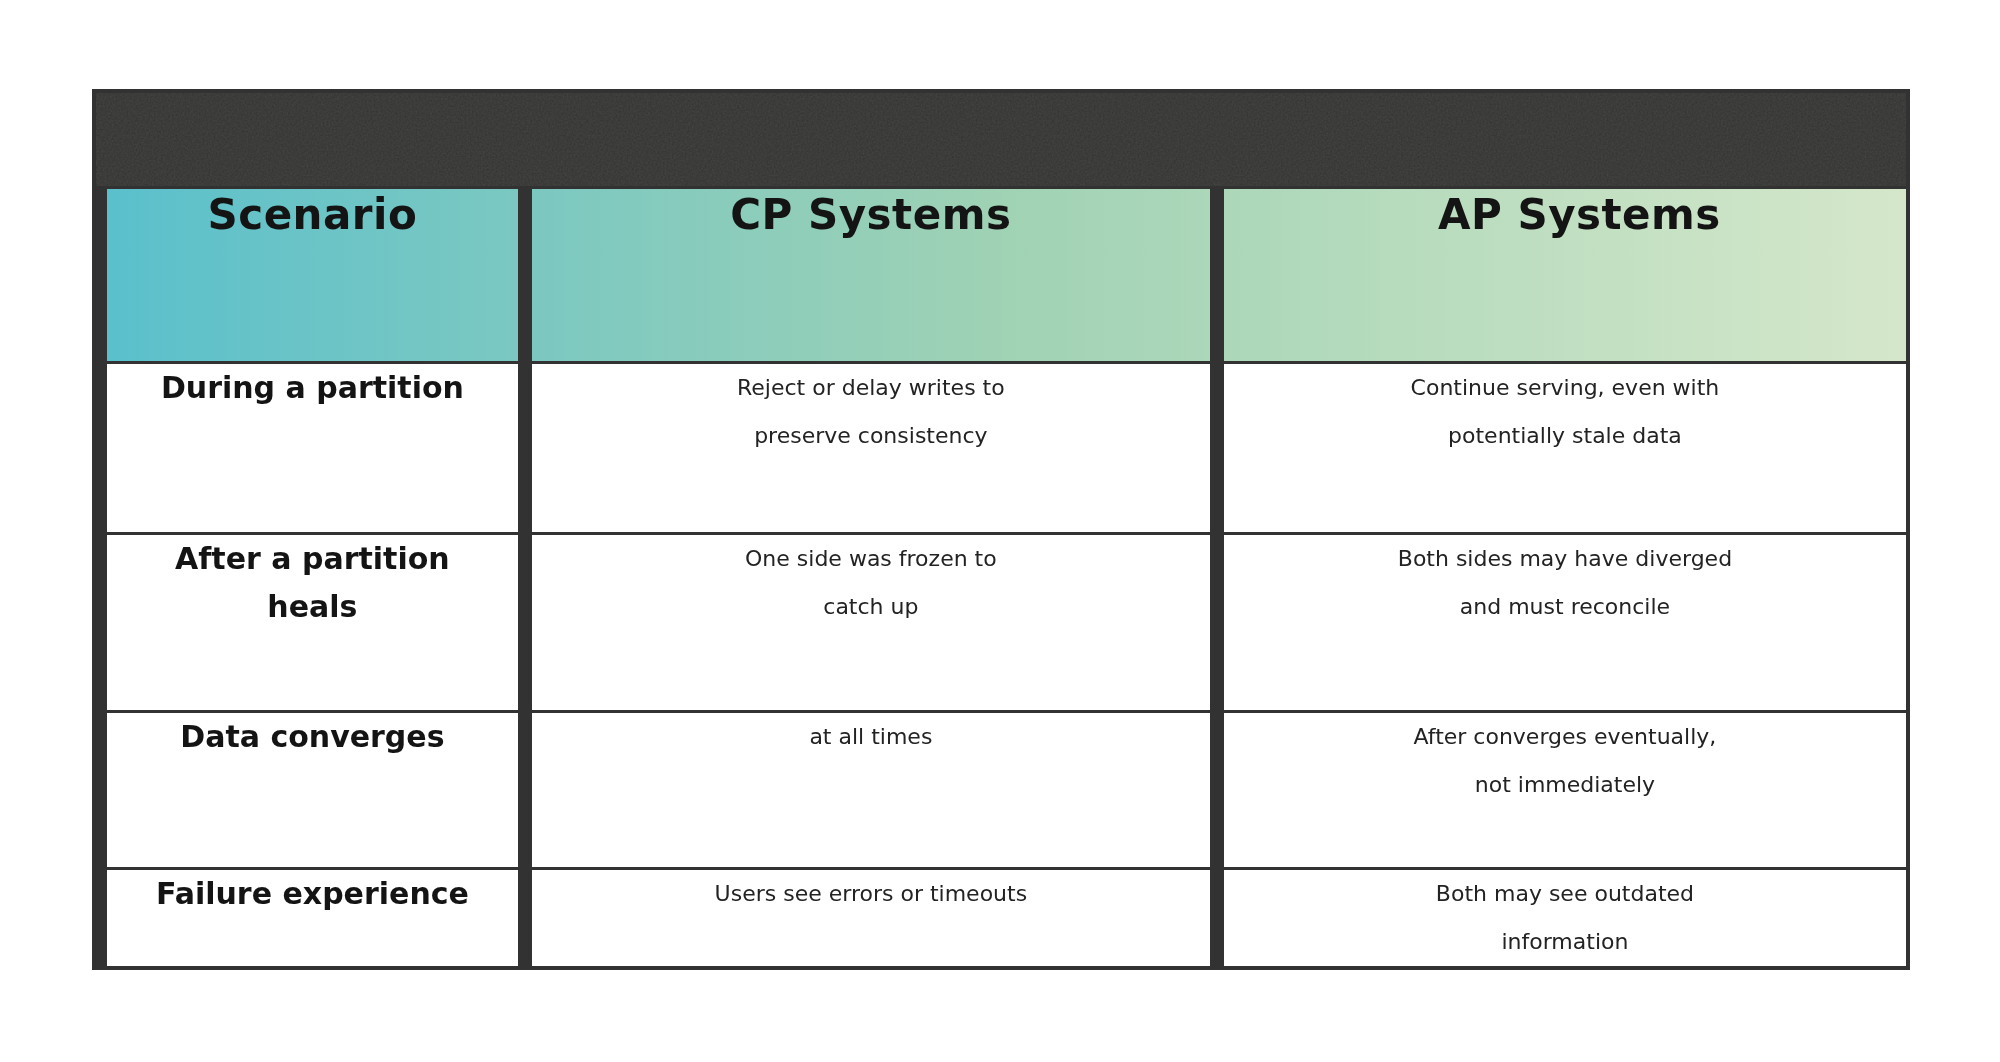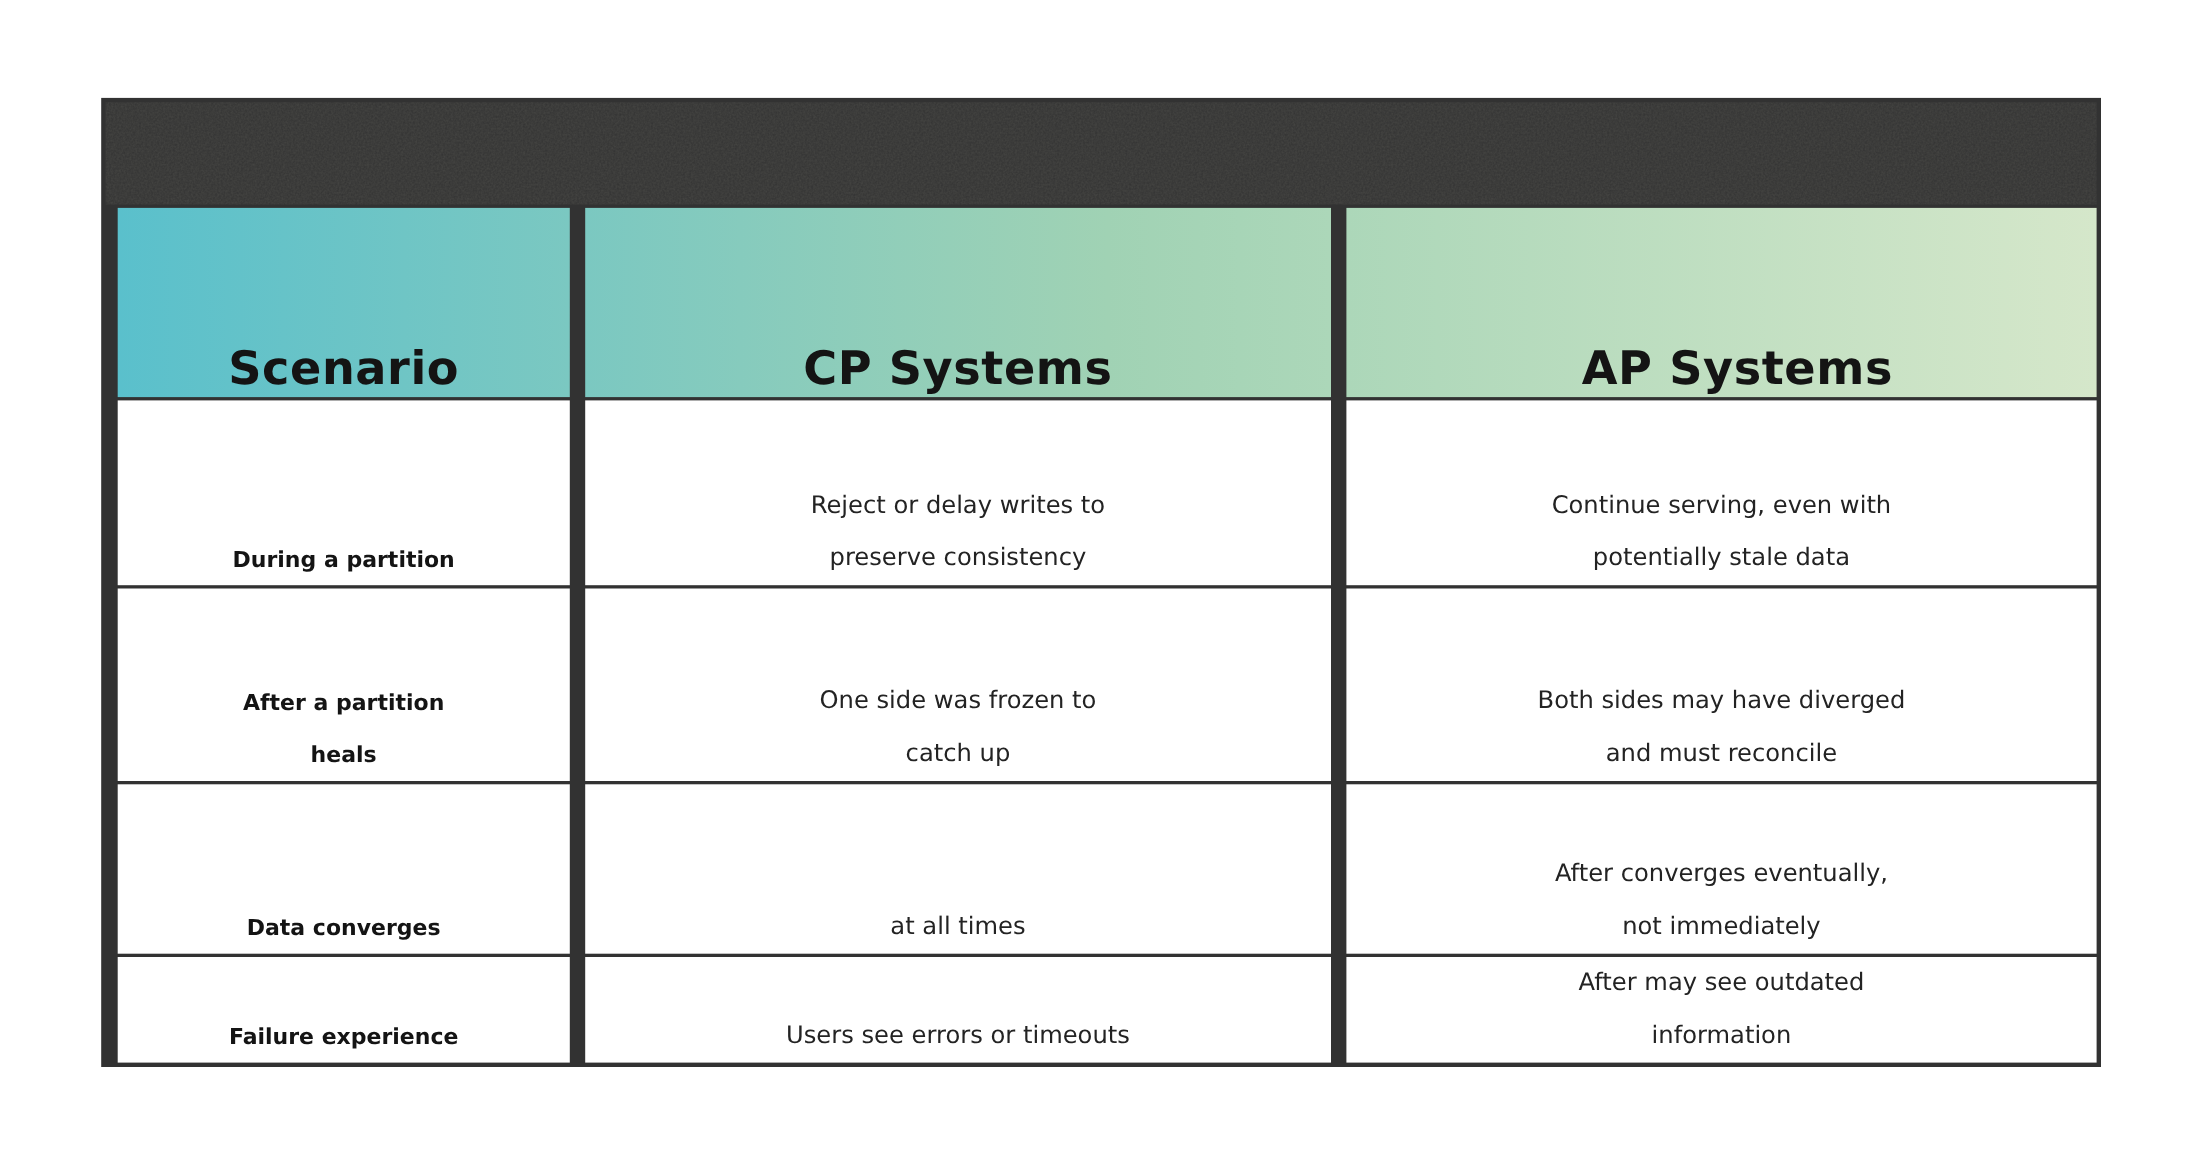--- a/index.html
+++ b/index.html
@@ -25,21 +25,21 @@
     grid-template-columns: 423fr 691fr 695fr;
     grid-template-rows: 104fr 193fr 189fr 196fr 173fr;
     gap: 3px;                     
   }
 
   .cell {
     background: #ffffff;
     display: flex;
     flex-direction: column;
     align-items: center;
-    justify-content: flex-end;
+    justify-content: flex-start;
     text-align: center;
     position: relative;
     margin-left: 11px;
   }
 
   .cell.head { color: #141414; }
   .cell.head .ln {
     font-size: 42px;
     font-weight: 700;
     line-height: 52px;
@@ -54,21 +54,21 @@
 
   .grain {
     grid-column: 1 / 4;
     grid-row: 1;
     pointer-events: none;
     opacity: 0.35;
     mix-blend-mode: soft-light;
   }
 
   .cell.label .ln {
-    font-size: 20px;
+    font-size: 30px;
     font-weight: 700;
     line-height: 48px;
     color: #141414;
   }
 
   .cell.body .ln {
     font-size: 22px;
     font-weight: 400;
     line-height: 48px;
     color: #232323;
@@ -139,18 +139,18 @@
 
     <div class="cell label">
       <span class="ln">Failure experience</span>
       <span class="ln"></span>
     </div>
     <div class="cell body">
       <span class="ln">Users see errors or timeouts</span>
       <span class="ln"></span>
     </div>
     <div class="cell body">
-      <span class="ln">After may see outdated</span>
+      <span class="ln">Both may see outdated</span>
       <span class="ln">information</span>
     </div>
 
   </div>
 </div>
 
 </body></html>

